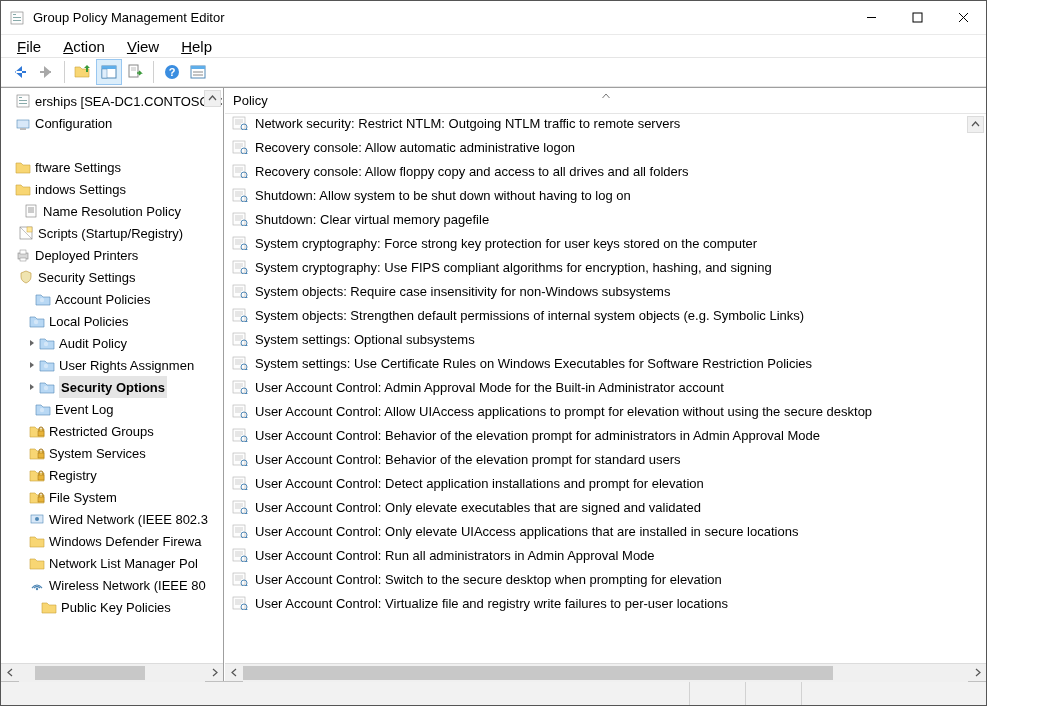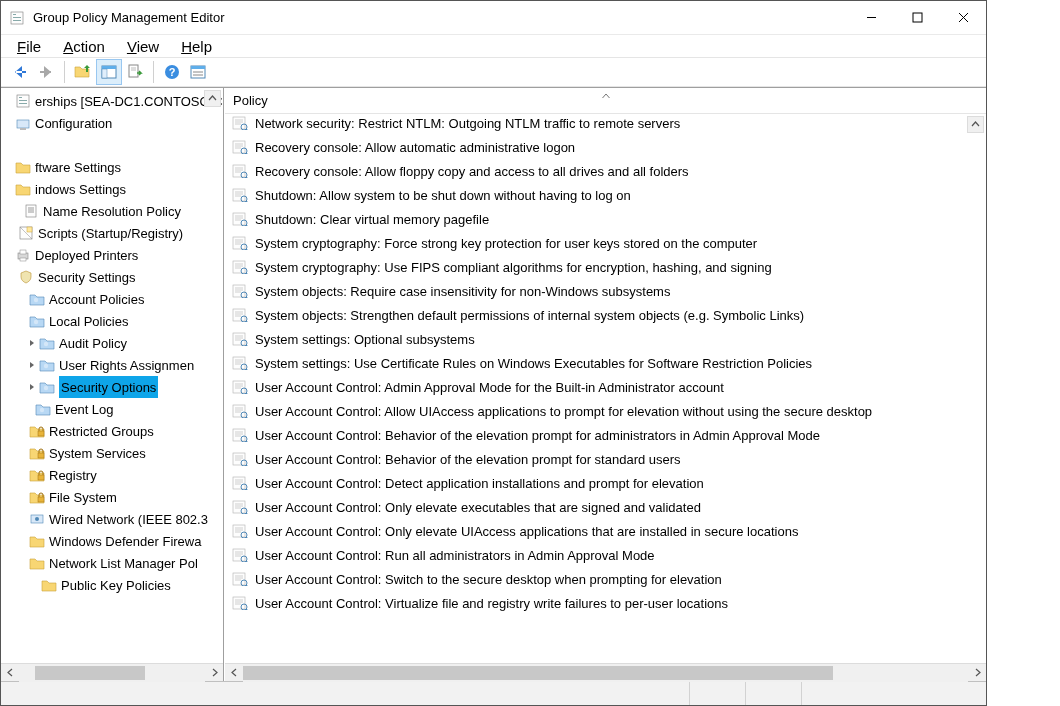--- a/index.html
+++ b/index.html
@@ -24,21 +24,21 @@
   
   .content { flex: 1; display: flex; min-height: 0; border-top: 1px solid #9f9f9f; }
   .tree-pane { width: 223px; border-right: 1px solid #9f9f9f; display: flex; flex-direction: column; }
   .tree-body { flex: 1; overflow: hidden; background: #fff; position: relative; }
   .tree-scroll-up { position: absolute; top: 2px; right: 2px; width: 17px; height: 17px; background: #f0f0f0; display: flex; align-items: center; justify-content: center; border: 1px solid #dcdcdc; }
   .tree-list { padding: 2px 0 2px 0; }
   .tree-item { height: 22px; display: flex; align-items: center; white-space: nowrap; overflow: hidden; padding-right: 2px; }
   .tree-item .exp { width: 14px; height: 14px; flex: 0 0 14px; display: flex; align-items: center; justify-content: center; }
   .tree-item .ic { width: 16px; height: 16px; flex: 0 0 16px; margin-right: 4px; }
   .tree-item .lbl { font-size: 13px; }
-  .tree-item.sel .lbl { background: #0ea5e9; padding: 8px 2px; }
+  .tree-item.sel .lbl { background: #e5e5e5; padding: 8px 2px; font-weight: bold; }
   .hscroll { height: 18px; background: #f0f0f0; display: flex; align-items: center; border-top: 1px solid #dcdcdc; }
   .hscroll .arrow { width: 18px; height: 18px; display: flex; align-items: center; justify-content: center; }
   .hscroll .track { flex: 1; height: 18px; background: #f0f0f0; position: relative; }
   .hscroll .thumb { position: absolute; top: 2px; height: 14px; background: #c8c8c8; }
   
   .list-pane { flex: 1; display: flex; flex-direction: column; border-left: 1px solid #fff; }
   .list-header { height: 26px; display: flex; align-items: center; border-bottom: 1px solid #e5e5e5; position: relative; padding-left: 8px; }
   .list-header .col { font-size: 13px; }
   .list-header .sort { position: absolute; left: 50%; top: -1px; transform: translateX(-50%); }
   .list-body { flex: 1; overflow: hidden; position: relative; background: #fff; }
@@ -270,21 +270,21 @@
                 </svg></span>
               <span class="lbl">Deployed Printers</span>
             </div>
             <div class="tree-item" style="padding-left: 3px;">
               <span class="exp"></span>
               <span class="ic"><svg width="16" height="16" viewBox="0 0 16 16">
                   <use href="#i-security"></use>
                 </svg></span>
               <span class="lbl">Security Settings</span>
             </div>
-            <div class="tree-item" style="padding-left: 14px;">
+            <div class="tree-item" style="padding-left: 20px;">
               <span class="exp"></span>
               <span class="ic"><svg width="16" height="16" viewBox="0 0 16 16">
                   <use href="#i-secfolder"></use>
                 </svg></span>
               <span class="lbl">Account Policies</span>
             </div>
             <div class="tree-item" style="padding-left: 14px;">
               <span class="exp"></span>
               <span class="ic"><svg width="16" height="16" viewBox="0 0 16 16">
                   <use href="#i-secfolder"></use>
@@ -372,20 +372,27 @@
                   <use href="#i-folder"></use>
                 </svg></span>
               <span class="lbl">Windows Defender Firewa</span>
             </div>
             <div class="tree-item" style="padding-left: 14px;">
               <span class="exp"></span>
               <span class="ic"><svg width="16" height="16" viewBox="0 0 16 16">
                   <use href="#i-folder"></use>
                 </svg></span>
               <span class="lbl">Network List Manager Pol</span>
+            </div>
+            <div class="tree-item" style="padding-left: 14px;">
+              <span class="exp"></span>
+              <span class="ic"><svg width="16" height="16" viewBox="0 0 16 16">
+                  <use href="#i-wireless"></use>
+                </svg></span>
+              <span class="lbl">Wireless Network (IEEE 80</span>
             </div>
             <div class="tree-item" style="padding-left: 26px;">
               <span class="exp"></span>
               <span class="ic"><svg width="16" height="16" viewBox="0 0 16 16">
                   <use href="#i-folder"></use>
                 </svg></span>
               <span class="lbl">Public Key Policies</span>
             </div>
           </div>
       </div>

